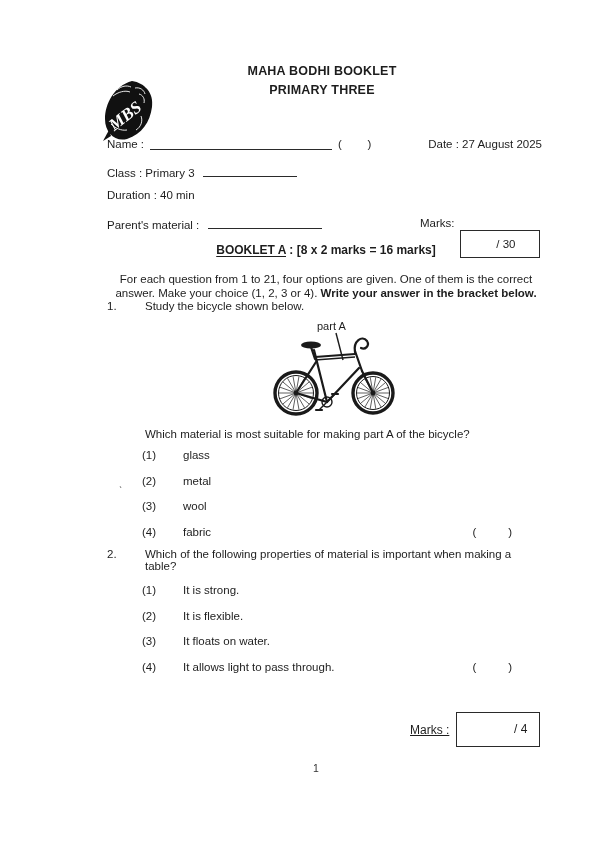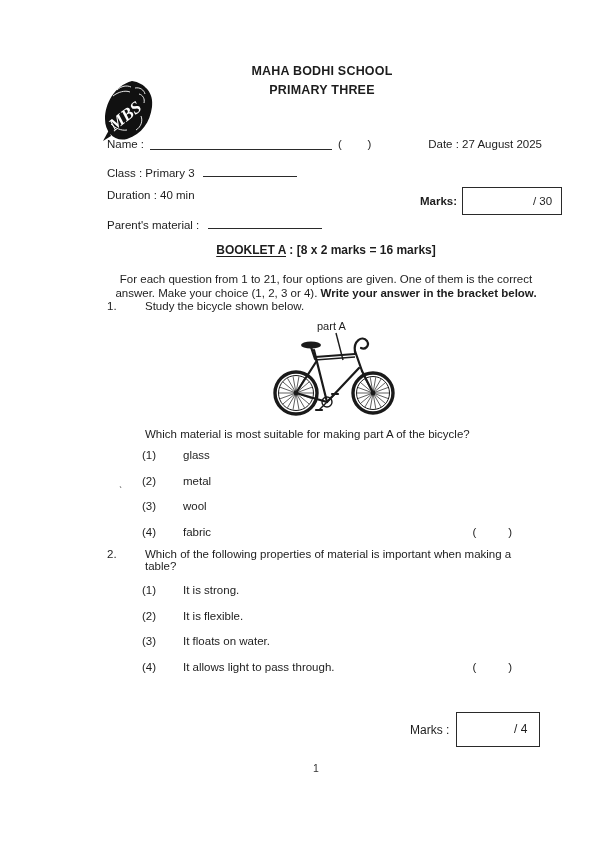--- a/index.html
+++ b/index.html
@@ -28,23 +28,23 @@
   .u-name { width:182px; margin-left:6px; }
   .u-class { width:94px; margin-left:5px; }
   .u-parent { width:114px; margin-left:5px; }
   .bracket { white-space:pre; margin-left:6px; }
   .date { margin-left:auto; }
   .class-row { left:107px; top:164px; }
   .duration-row { left:107px; top:189px; }
   .parent-row { left:107px; top:216px; }
 
   .marks-top { left:420px; top:187px; display:flex; align-items:center; }
-  .marks-top .mlabel { font-weight:bold; margin-right:5px; }
+  .marks-top .mlabel { font-weight:normal; margin-right:5px; }
   .marks-box { border:1.6px solid #2a2a2a; background:#fff; text-align:right; }
-  .marks-box.small { width:100px; height:28px; line-height:26px; padding-right:9px; }
+  .marks-box.small { width:80px; height:28px; line-height:26px; padding-right:23px;margin-top:43px; }
   .marks-box.big { width:84px; height:35px; line-height:33px; padding-right:12px; font-size:12px; }
 
   
   .booklet { left:107px; right:55px; top:243px;text-align:center; }
   .booklet-head { font-weight:bold; font-size:12px; }
   .booklet-title { text-decoration:underline; text-underline-offset:2px; }
   .instructions { margin-top:16px; line-height:13.5px; }
   .instr-bold { font-weight:bold; }
 
   
@@ -59,21 +59,21 @@
   .options { margin-top:9px; }
   .q2 .options { margin-top:12px; }
   .opt { display:flex; height:25.5px; align-items:flex-start; padding-left:35px; }
   .opt-num { width:41px; flex:0 0 41px; }
   .answer-bracket { margin-left:auto; padding-right:33px; white-space:pre; }
 
   .stray { left:119px; top:486px; color:#444; font-size:10px; }
 
   
   .marks-bottom { left:410px; top:712px; display:flex; align-items:center; }
-  .marks-bottom .mlabel { margin-right:7px; font-size:12px; }
+  .marks-bottom .mlabel { margin-right:7px; font-size:12px;text-decoration:underline; }
   .page-num { left:32px; right:0; top:762px; text-align:center; font-size:10.5px; color:#333; }
 
   
   .bike line, .bike path, .bike circle { stroke:#1a1a1a; fill:none; }
   .bike .tire { stroke-width:3.4; }
   .bike .rim { stroke-width:1; }
   .bike .spokes line { stroke-width:.7; }
   .bike .frame { stroke-width:2.2; stroke-linecap:round; }
   .bike .thin { stroke-width:1.4; }
   .bike .fill { fill:#1a1a1a; stroke:none; }
@@ -93,21 +93,21 @@
       <path class="leaf" d="M31,1 C44,3 53,13 51,27 C49,42 41,54 26,59 C14,62 4,53 4,39 C4,24 13,6 31,1 Z"></path>
       <path class="leaf" d="M8,50 L2,61 L10,56 Z"></path>
       <path class="deco" d="M44,7 C49,3 53,7 48,11"></path>
       <path class="deco" d="M16,10 C20,6 26,5 30,7 M12,16 C17,12 24,10 29,12 M34,8 C39,7 43,10 44,14 M38,14 C42,15 44,19 43,23"></path>
       <path class="deco" d="M10,44 C14,48 20,51 26,50 M40,36 C42,41 40,47 35,50"></path>
       <text x="25" y="41" text-anchor="middle" transform="rotate(-38 25 37)">MBS</text>
     </svg>
   </div>
 
   <div class="abs header">
-    <div>MAHA BODHI SCHOOL</div>
+    <div>MAHA BODHI BOOKLET</div>
     <div>PRIMARY THREE</div>
   </div>
 
   <div class="abs name-row">
     <span>Name :</span>
     <span class="uline u-name"></span>
     <span class="bracket">(        )</span>
     <span class="date">Date : 27 August 2025</span>
   </div>
 

